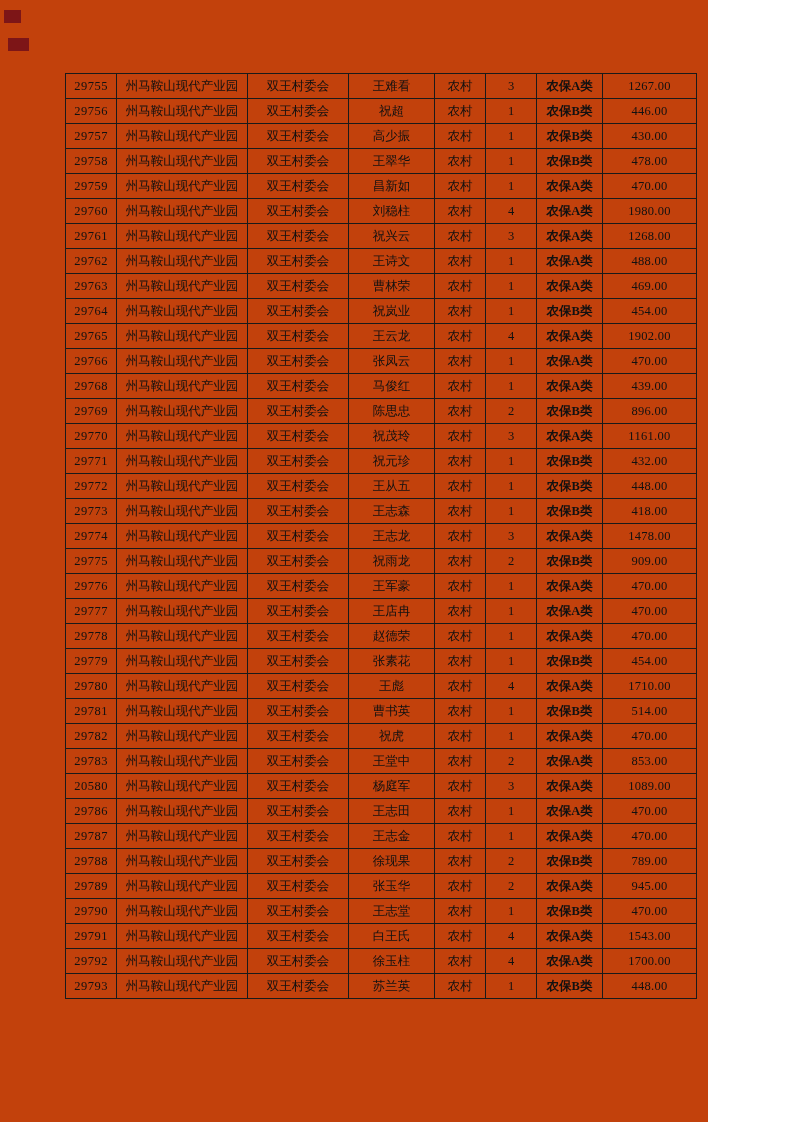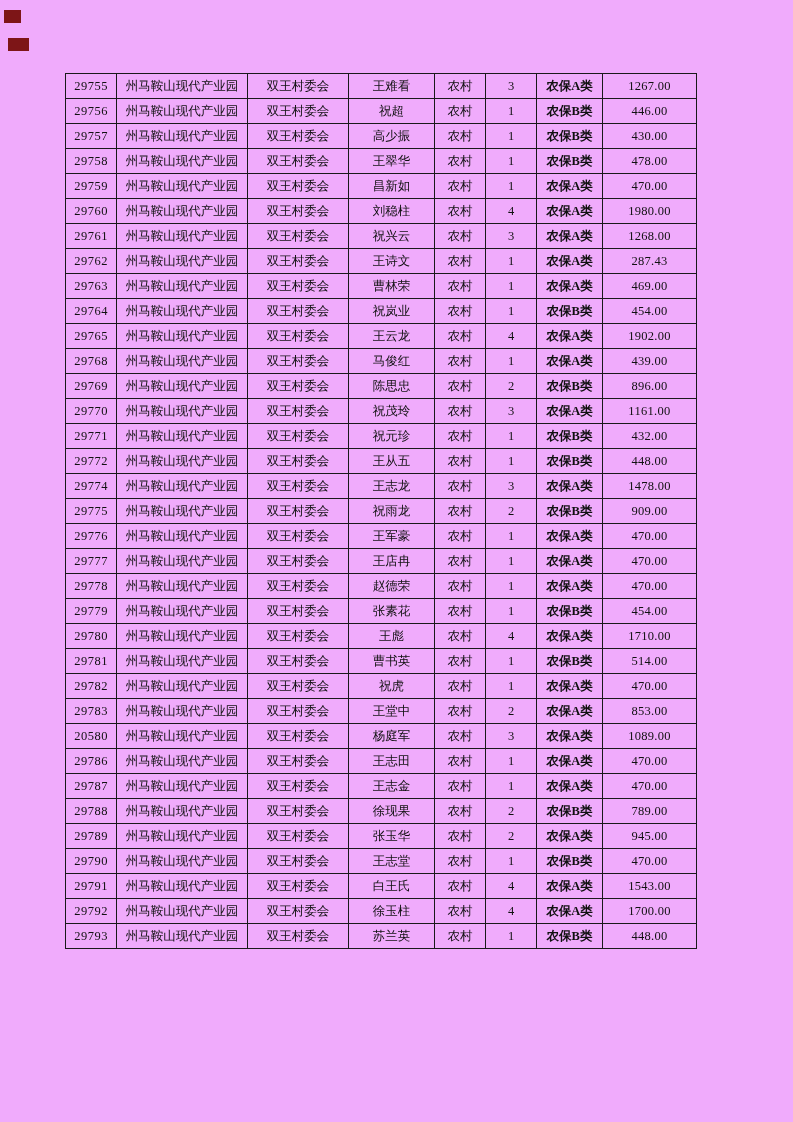--- a/index.html
+++ b/index.html
@@ -1,20 +1,20 @@
 <!DOCTYPE html>
 <html><head>
 <meta charset="utf-8">
 <style>
   html, body { margin: 0; padding: 0; background: #ffffff; }
   .page {
     position: relative;
-    width: 793px;
+    width: 708px;
     height: 1122px;
-    background: #f0abfc;
+    background: #c2410c;
     font-family: "Liberation Serif", serif;
     overflow: hidden;
   }
   .stamp {
     position: absolute;
     background: #7d1517;
   }
   .stamp-top { left: 4px; top: 10px; width: 17px; height: 13px; }
   .stamp-lower { left: 8px; top: 38px; width: 21px; height: 13px; }
   table.pension {
@@ -134,21 +134,21 @@
           <td class="col-amount">1268.00</td>
         </tr>
         <tr>
           <td class="col-id">29762</td>
           <td class="col-district">州马鞍山现代产业园</td>
           <td class="col-committee">双王村委会</td>
           <td class="col-name">王诗文</td>
           <td class="col-residence">农村</td>
           <td class="col-count">1</td>
           <td class="col-category">农保A类</td>
-          <td class="col-amount">287.43</td>
+          <td class="col-amount">488.00</td>
         </tr>
         <tr>
           <td class="col-id">29763</td>
           <td class="col-district">州马鞍山现代产业园</td>
           <td class="col-committee">双王村委会</td>
           <td class="col-name">曹林荣</td>
           <td class="col-residence">农村</td>
           <td class="col-count">1</td>
           <td class="col-category">农保A类</td>
           <td class="col-amount">469.00</td>
@@ -167,20 +167,30 @@
           <td class="col-id">29765</td>
           <td class="col-district">州马鞍山现代产业园</td>
           <td class="col-committee">双王村委会</td>
           <td class="col-name">王云龙</td>
           <td class="col-residence">农村</td>
           <td class="col-count">4</td>
           <td class="col-category">农保A类</td>
           <td class="col-amount">1902.00</td>
         </tr>
         <tr>
+          <td class="col-id">29766</td>
+          <td class="col-district">州马鞍山现代产业园</td>
+          <td class="col-committee">双王村委会</td>
+          <td class="col-name">张凤云</td>
+          <td class="col-residence">农村</td>
+          <td class="col-count">1</td>
+          <td class="col-category">农保A类</td>
+          <td class="col-amount">470.00</td>
+        </tr>
+        <tr>
           <td class="col-id">29768</td>
           <td class="col-district">州马鞍山现代产业园</td>
           <td class="col-committee">双王村委会</td>
           <td class="col-name">马俊红</td>
           <td class="col-residence">农村</td>
           <td class="col-count">1</td>
           <td class="col-category">农保A类</td>
           <td class="col-amount">439.00</td>
         </tr>
         <tr>
@@ -215,20 +225,30 @@
         </tr>
         <tr>
           <td class="col-id">29772</td>
           <td class="col-district">州马鞍山现代产业园</td>
           <td class="col-committee">双王村委会</td>
           <td class="col-name">王从五</td>
           <td class="col-residence">农村</td>
           <td class="col-count">1</td>
           <td class="col-category">农保B类</td>
           <td class="col-amount">448.00</td>
+        </tr>
+        <tr>
+          <td class="col-id">29773</td>
+          <td class="col-district">州马鞍山现代产业园</td>
+          <td class="col-committee">双王村委会</td>
+          <td class="col-name">王志森</td>
+          <td class="col-residence">农村</td>
+          <td class="col-count">1</td>
+          <td class="col-category">农保B类</td>
+          <td class="col-amount">418.00</td>
         </tr>
         <tr>
           <td class="col-id">29774</td>
           <td class="col-district">州马鞍山现代产业园</td>
           <td class="col-committee">双王村委会</td>
           <td class="col-name">王志龙</td>
           <td class="col-residence">农村</td>
           <td class="col-count">3</td>
           <td class="col-category">农保A类</td>
           <td class="col-amount">1478.00</td>

